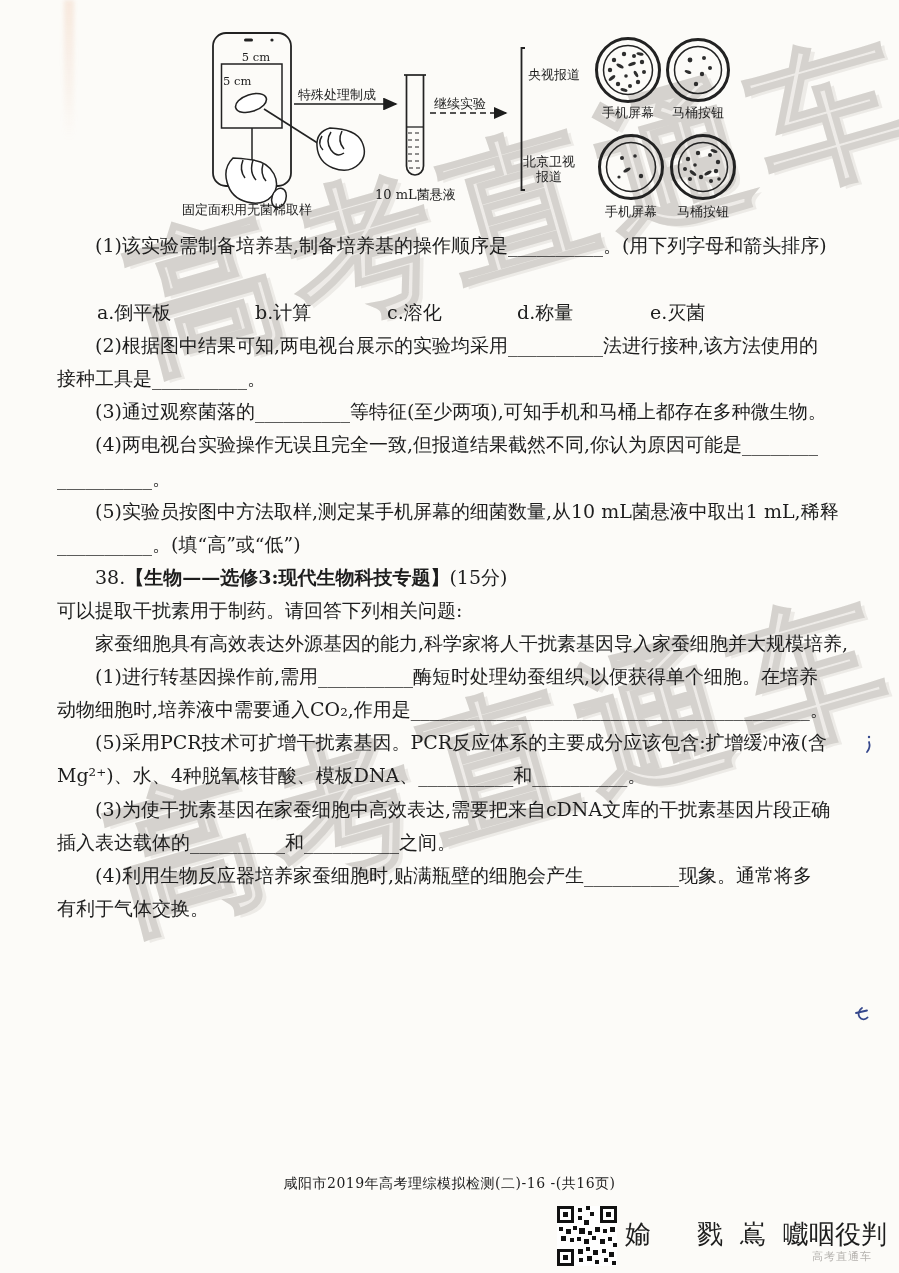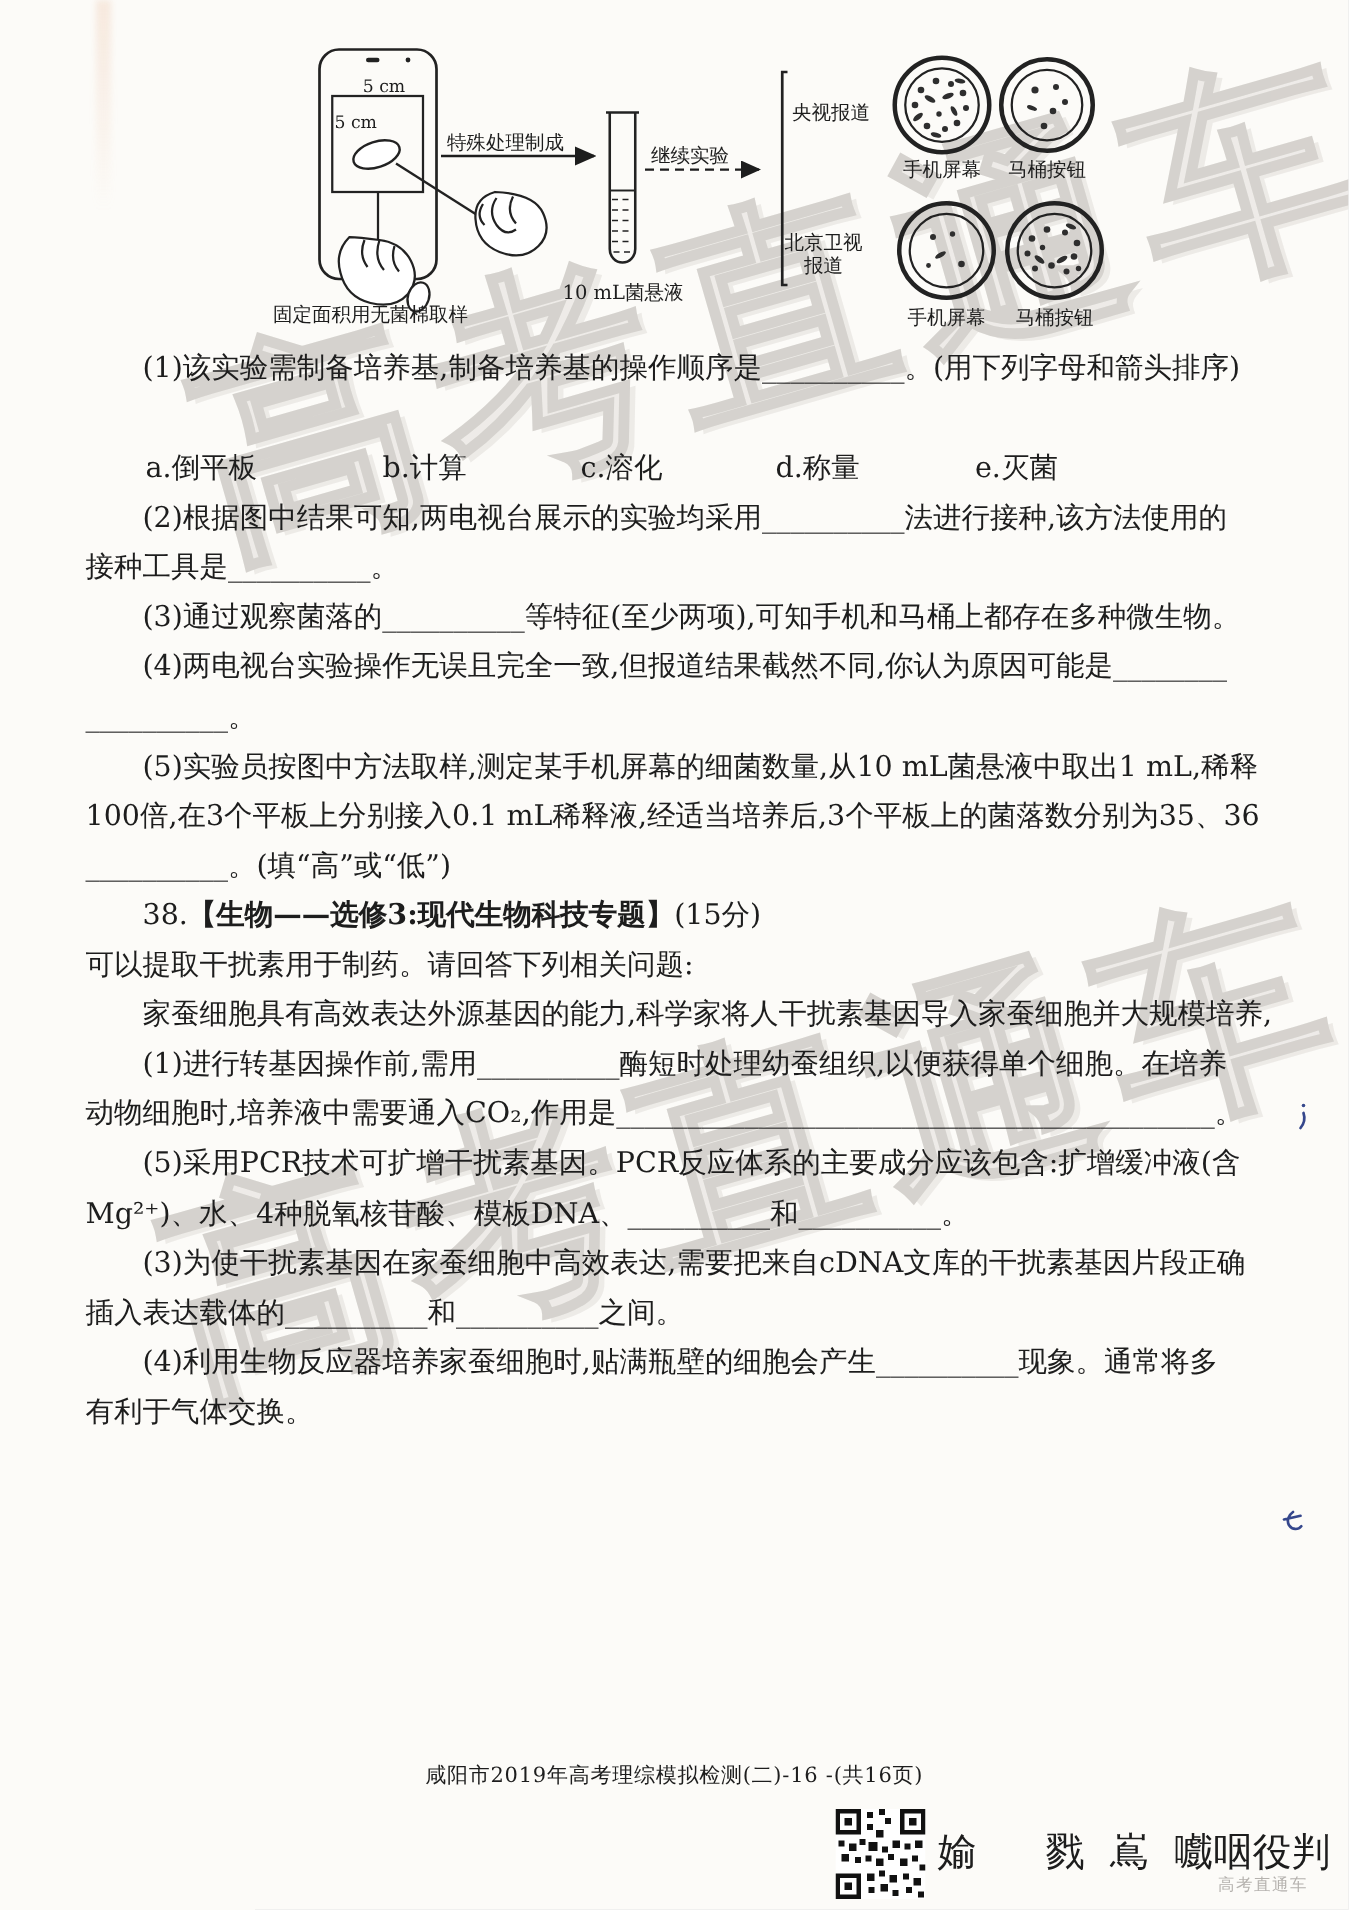--- a/index.html
+++ b/index.html
@@ -212,21 +212,20 @@
       <span class="opt o3">c.溶化</span>
       <span class="opt o4">d.称量</span>
       <span class="opt o5">e.灭菌</span>
     </div>
     <div class="line">　　(2)根据图中结果可知,两电视台展示的实验均采用__________法进行接种,该方法使用的</div>
     <div class="line">接种工具是__________。</div>
     <div class="line">　　(3)通过观察菌落的__________等特征(至少两项),可知手机和马桶上都存在多种微生物。</div>
     <div class="line">　　(4)两电视台实验操作无误且完全一致,但报道结果截然不同,你认为原因可能是________</div>
     <div class="line">__________。</div>
     <div class="line">　　(5)实验员按图中方法取样,测定某手机屏幕的细菌数量,从10 mL菌悬液中取出1 mL,稀释</div>
-    <div class="line">100倍,在3个平板上分别接入0.1 mL稀释液,经适当培养后,3个平板上的菌落数分别为35、36</div>
     <div class="line">__________。(填“高”或“低”)</div>
     <div class="line"><span>　　38.</span><span class="b">【生物——选修3:现代生物科技专题】</span><span>(15分)</span></div>
     <div class="line">可以提取干扰素用于制药。请回答下列相关问题:</div>
     <div class="line">　　家蚕细胞具有高效表达外源基因的能力,科学家将人干扰素基因导入家蚕细胞并大规模培养,</div>
     <div class="line">　　(1)进行转基因操作前,需用__________酶短时处理幼蚕组织,以便获得单个细胞。在培养</div>
     <div class="line">动物细胞时,培养液中需要通入CO₂,作用是__________________________________________。</div>
     <div class="line">　　(5)采用PCR技术可扩增干扰素基因。PCR反应体系的主要成分应该包含:扩增缓冲液(含</div>
     <div class="line">Mg²⁺)、水、4种脱氧核苷酸、模板DNA、__________和__________。</div>
     <div class="line">　　(3)为使干扰素基因在家蚕细胞中高效表达,需要把来自cDNA文库的干扰素基因片段正确</div>
     <div class="line">插入表达载体的__________和__________之间。</div>

